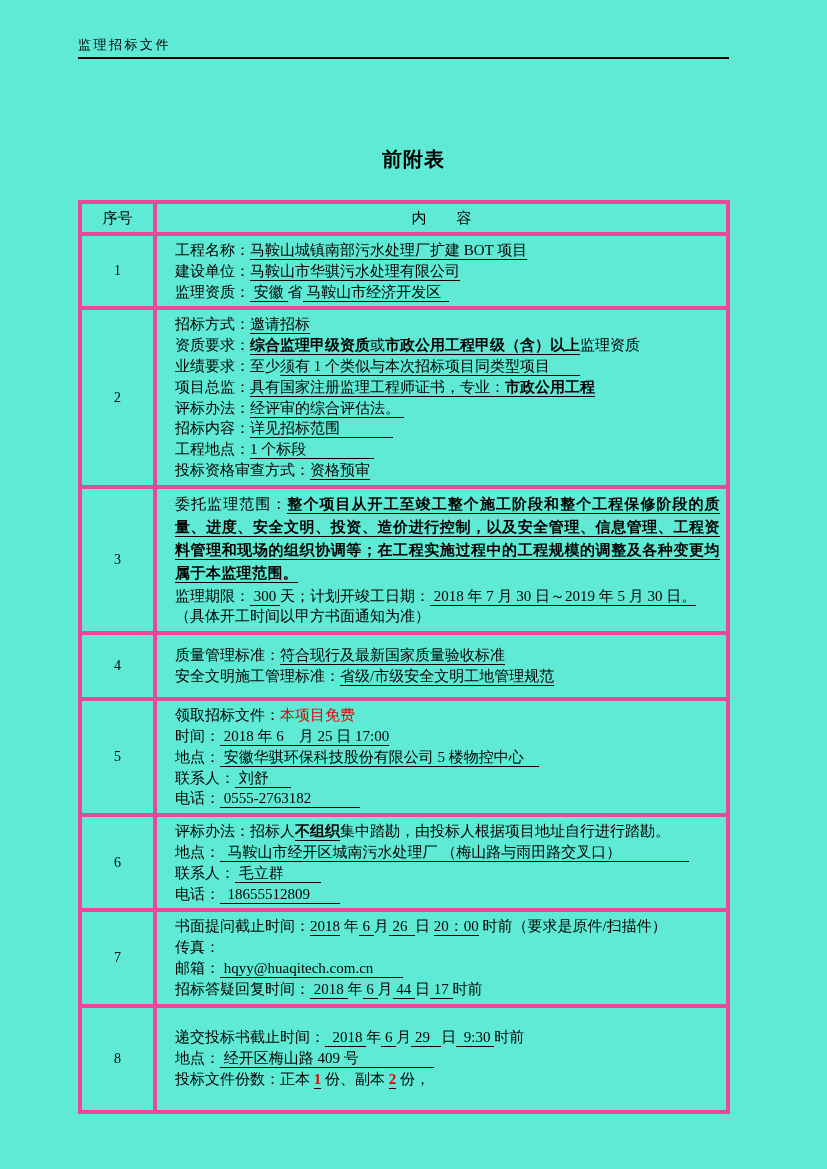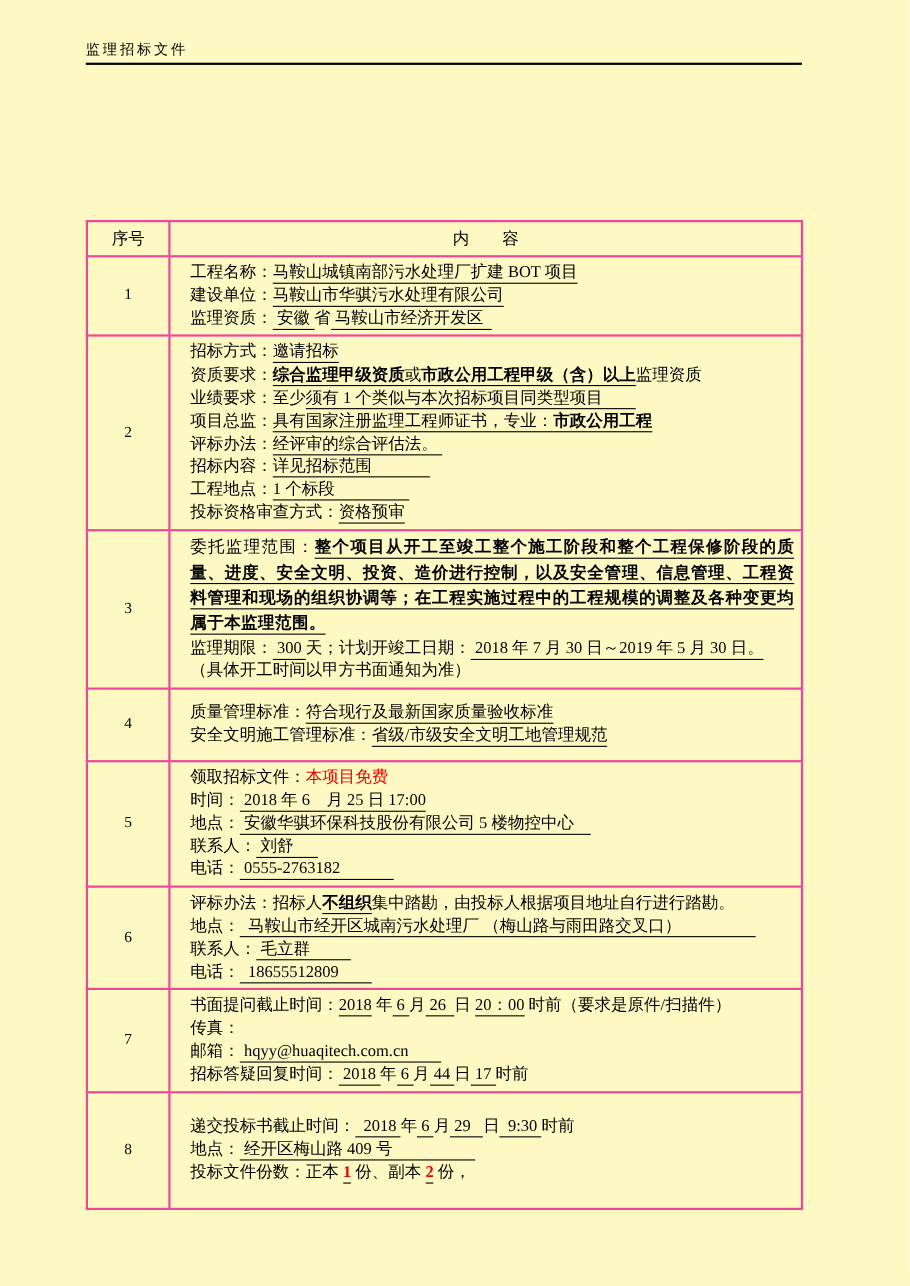--- a/index.html
+++ b/index.html
@@ -2,21 +2,21 @@
 <html lang="zh" style="--red: #e60000;"><head>
 <meta charset="utf-8">
 <style>
   html,body{margin:0;padding:0;background:#ffffff;}
   body{
     width:827px;height:1169px;
     font-family:"Liberation Serif","DejaVu Serif",serif;
     color:#000;
     position:relative;
   }
-  .page{position:relative;width:827px;height:1169px;background:#fef9c3;overflow:hidden;}
+  .page{position:relative;width:827px;height:1169px;background:#5eead4;overflow:hidden;}
   .doc-header{
     position:absolute;left:78px;top:36px;
     font-size:13px;letter-spacing:2.5px;white-space:pre;
   }
   .header-rule{
     position:absolute;left:78px;top:57px;width:651px;height:0;
     border-top:2px solid #000;
   }
   .chapter-title{
     position:absolute;left:0;top:82px;width:100%;
@@ -26,21 +26,21 @@
     position:absolute;left:0;top:146px;width:100%;
     text-align:center;font-size:20px;font-weight:bold;letter-spacing:1px;
   }
   table.front-table{
     position:absolute;left:78px;top:200px;width:652px;
     border-collapse:collapse;table-layout:fixed;
     border:2px solid #000;
   }
   table.front-table th,
   table.front-table td{
-    border:2px solid #ec4899;
+    border:4px solid #ec4899;
     vertical-align:middle;
     font-weight:normal;
   }
   thead tr{height:32px;}
   th{font-size:15px;text-align:center;white-space:pre;}
   td.num{width:75px;text-align:center;font-size:14px;}
   td.content{padding:4px 6px 4px 18px;font-size:15px;margin-left:48px;}
   .line{line-height:20.8px;white-space:pre-wrap;margin:0;}
   .line.just{white-space:normal;text-align:justify;line-height:23.2px;letter-spacing:0.4px;}
   .u{border-bottom:1px solid #000;padding-bottom:1px;}
@@ -54,20 +54,21 @@
   tbody tr:nth-child(6){height:84px;}
   tbody tr:nth-child(7){height:86px;}
   tbody tr:nth-child(8){height:106px;}
 </style>
 </head>
 <body>
 
 <div class="page">
   <div class="doc-header">监理招标文件</div>
   <div class="header-rule"></div>
+  <div class="table-title">前附表</div>
 
   <table class="front-table">
     <colgroup>
         <col style="width:75px">
         <col>
       </colgroup>
     <thead>
       <tr>
         <th>序号</th>
         <th>内　　容</th>

